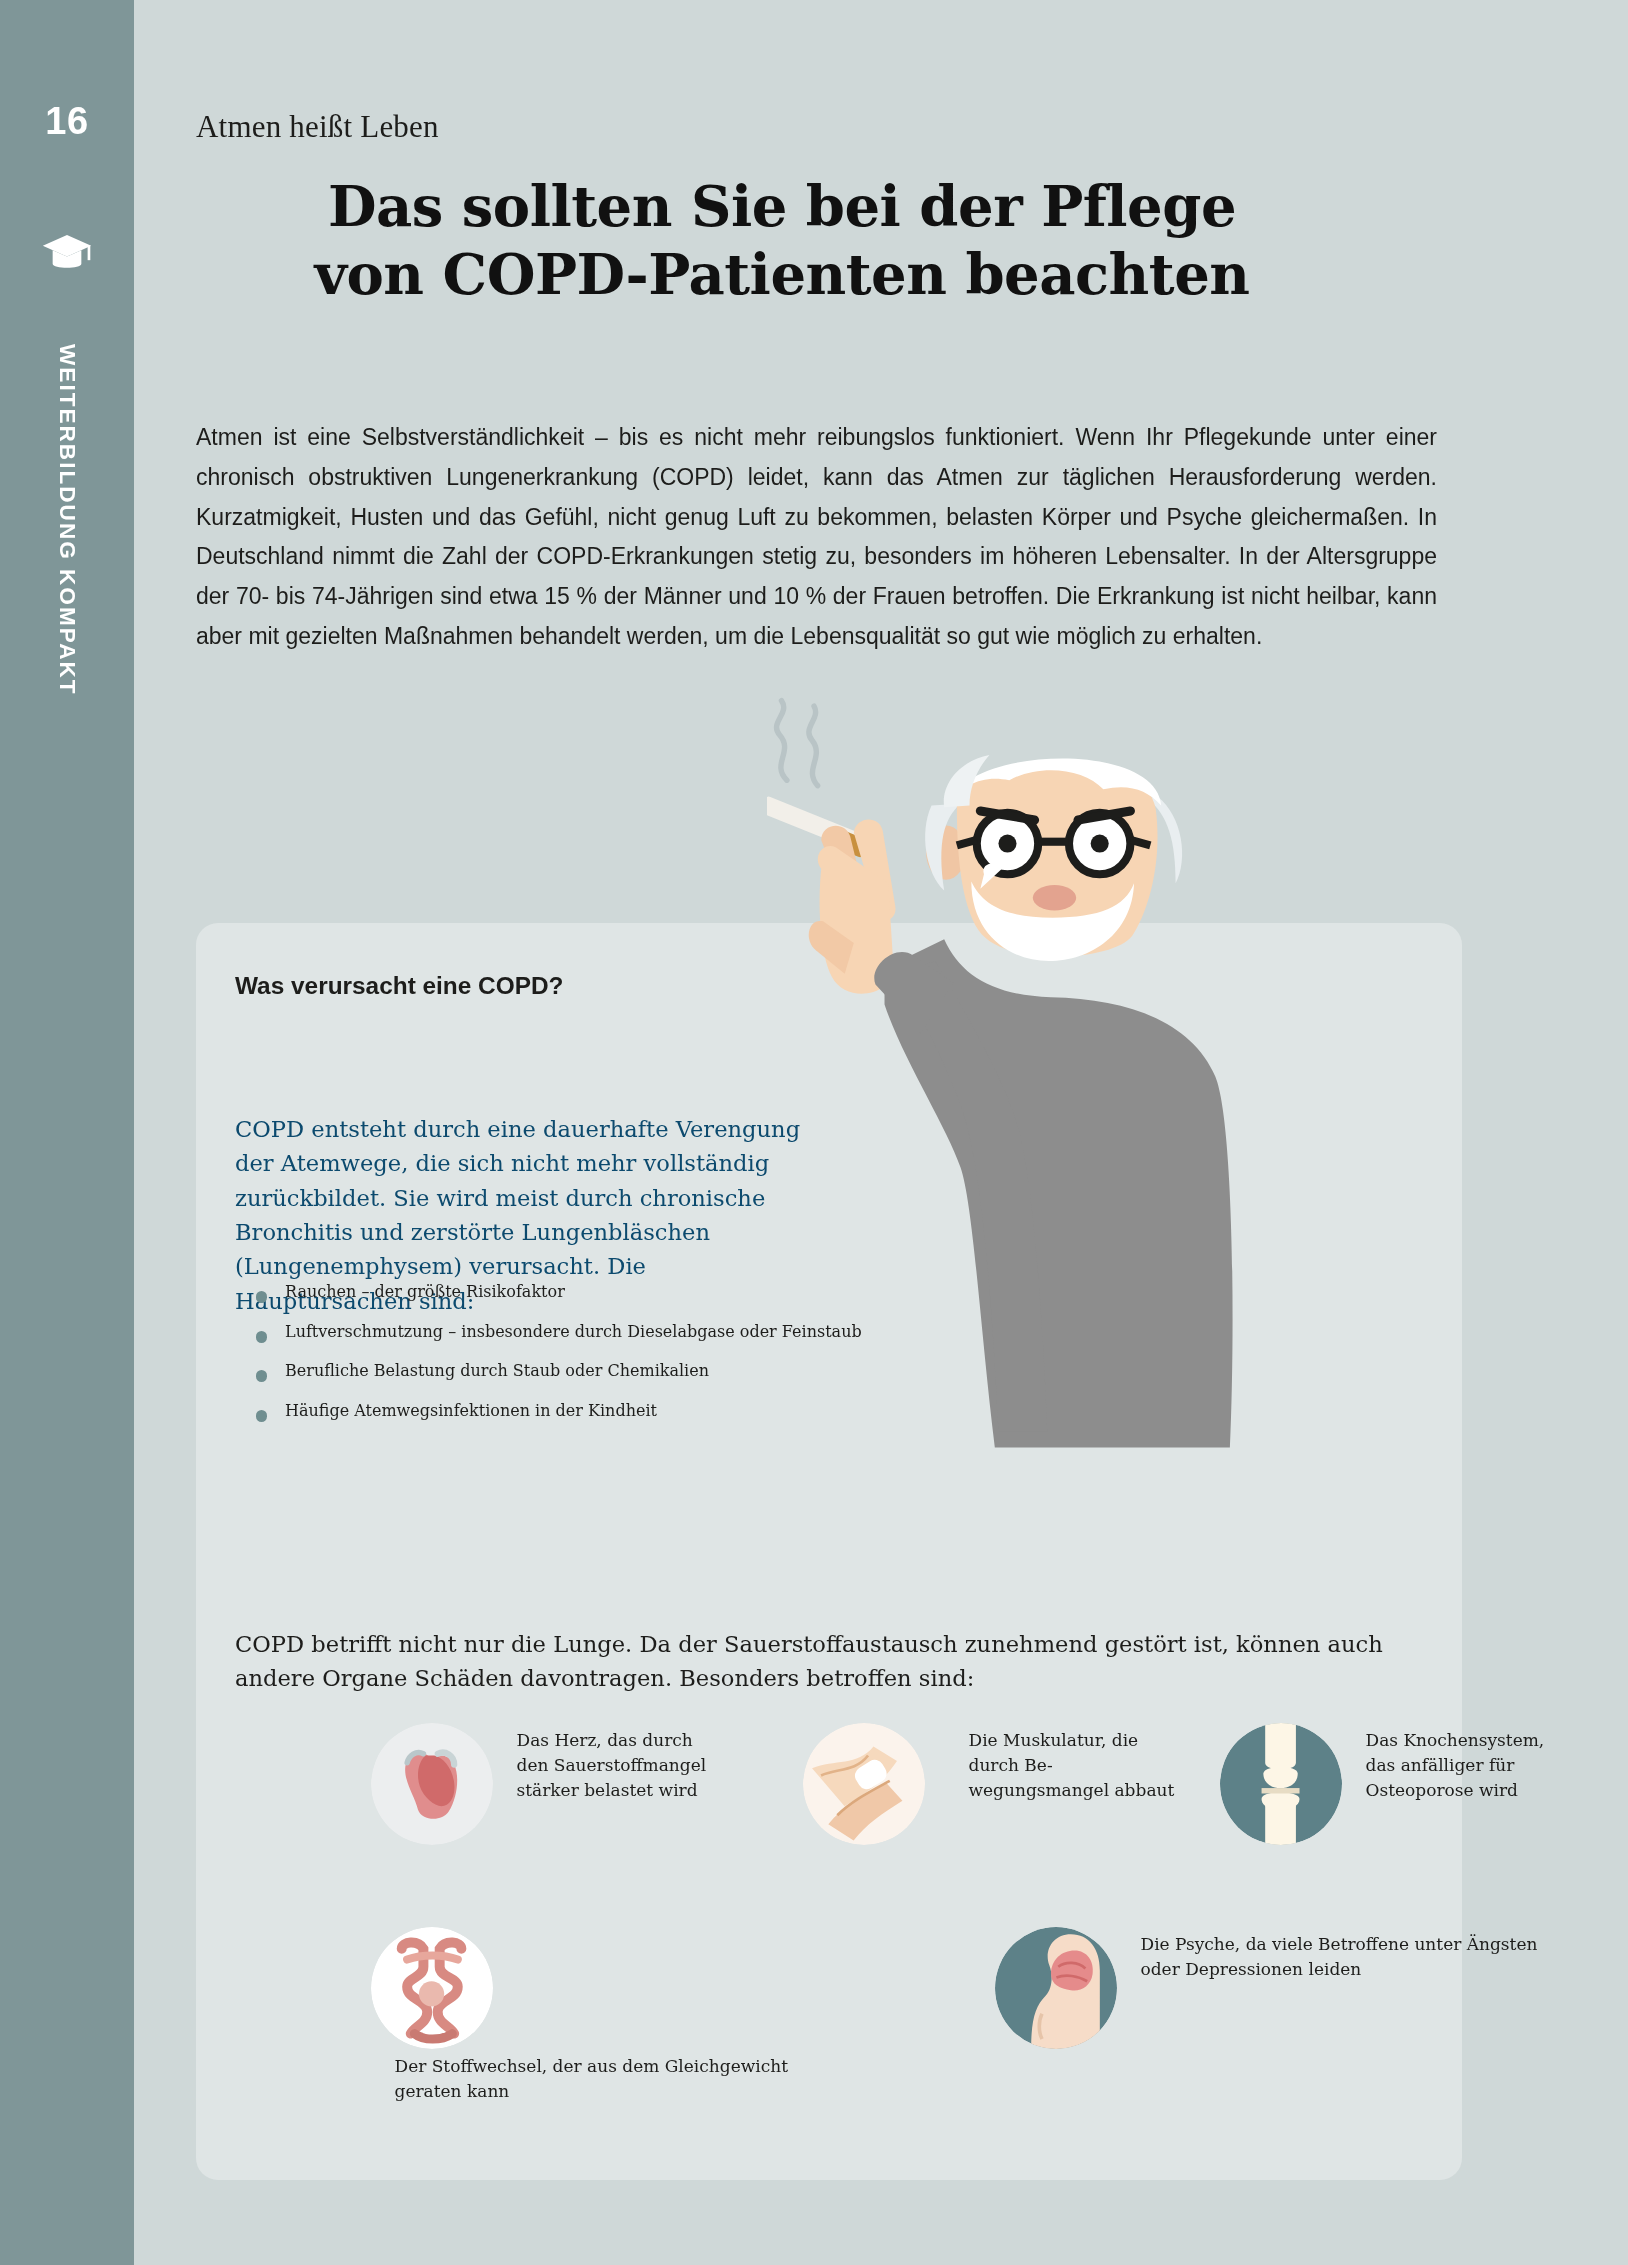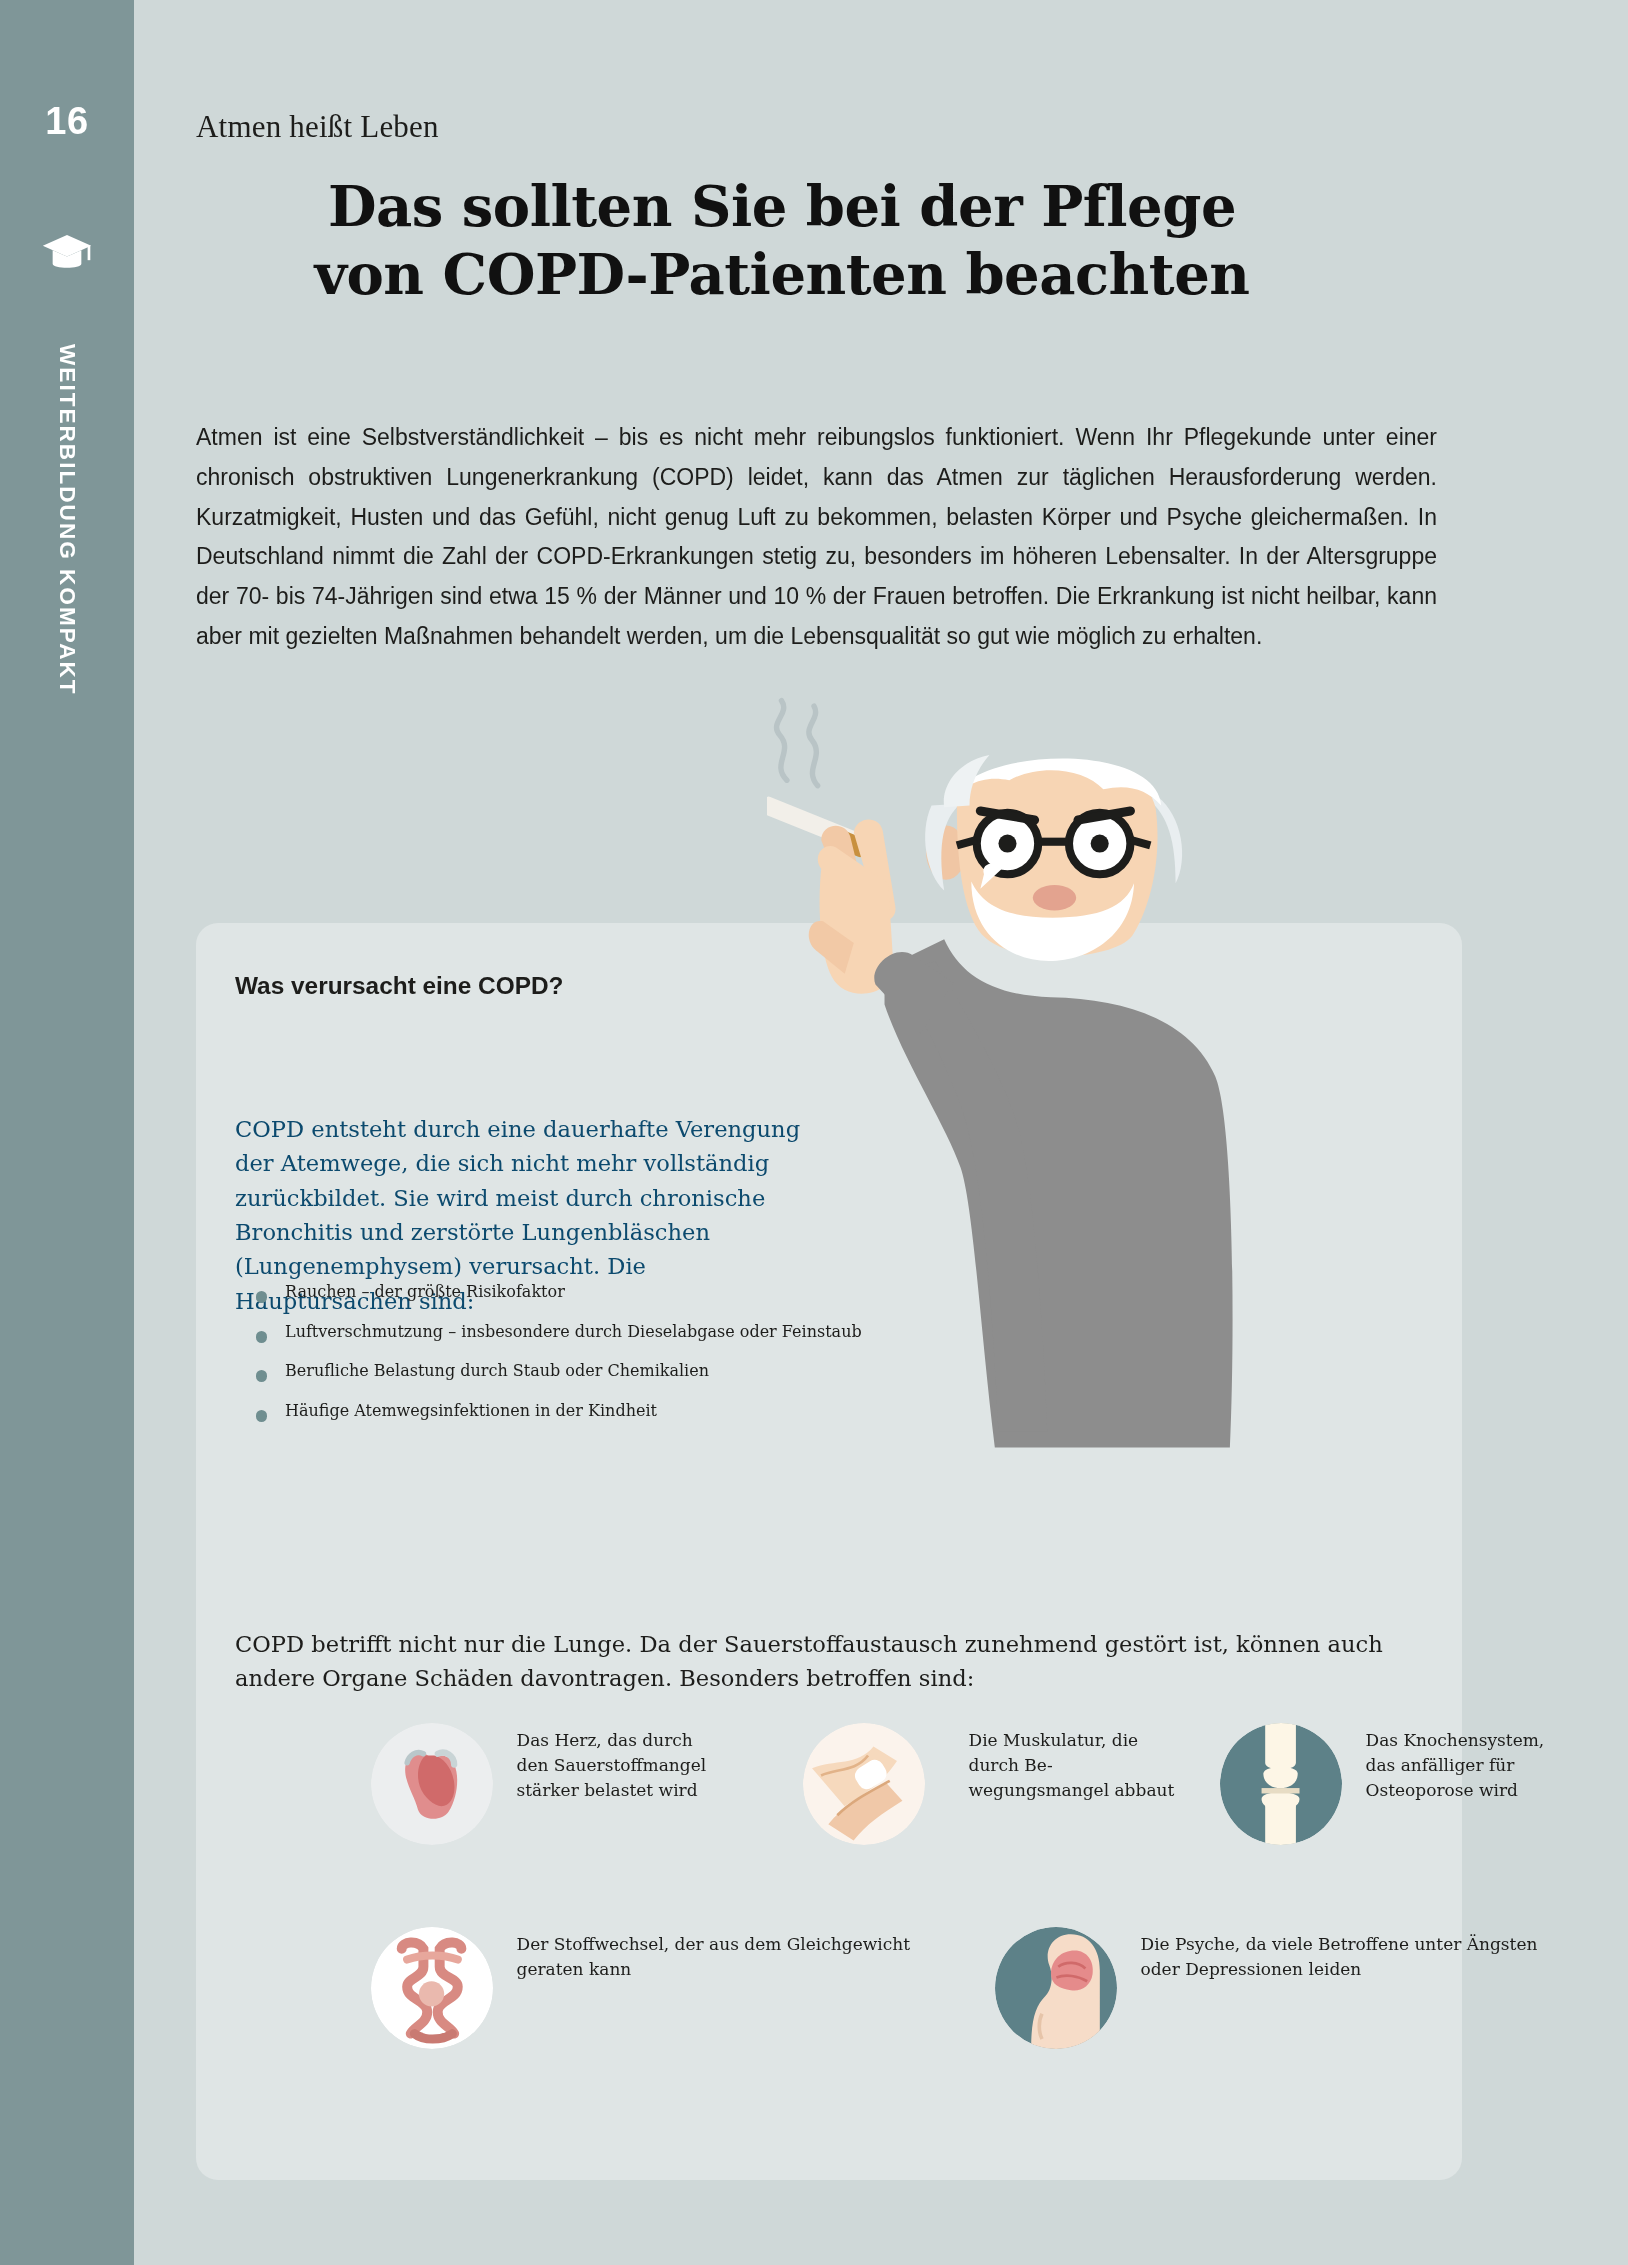--- a/index.html
+++ b/index.html
@@ -201,21 +201,21 @@
     line-height: 1.46;
     color: #1d1d1b;
     padding-top: 5.4px;
     width: 208px;
   }
   .organ.wide .txt { width: 425px; }
 
   #organ-heart  { left: 237px; top: 1723px; }
   #organ-muscle { left: 669px; top: 1723px; gap: 20px; }
   #organ-bone   { left: 1086px; top: 1723px; }
-  #organ-metab  { left: 237px; top: 1927px; }
+  #organ-metab  { left: 237px; top: 1927px; flex-direction: column; }
   #organ-psyche { left: 861px; top: 1927px; }
 </style>
 </head>
 <body>
 
 <div class="sidebar">
   <div class="page-number">16</div>
 
   <div class="cap-icon">
     <svg width="52" height="40" viewBox="0 0 58 44" aria-hidden="true">

